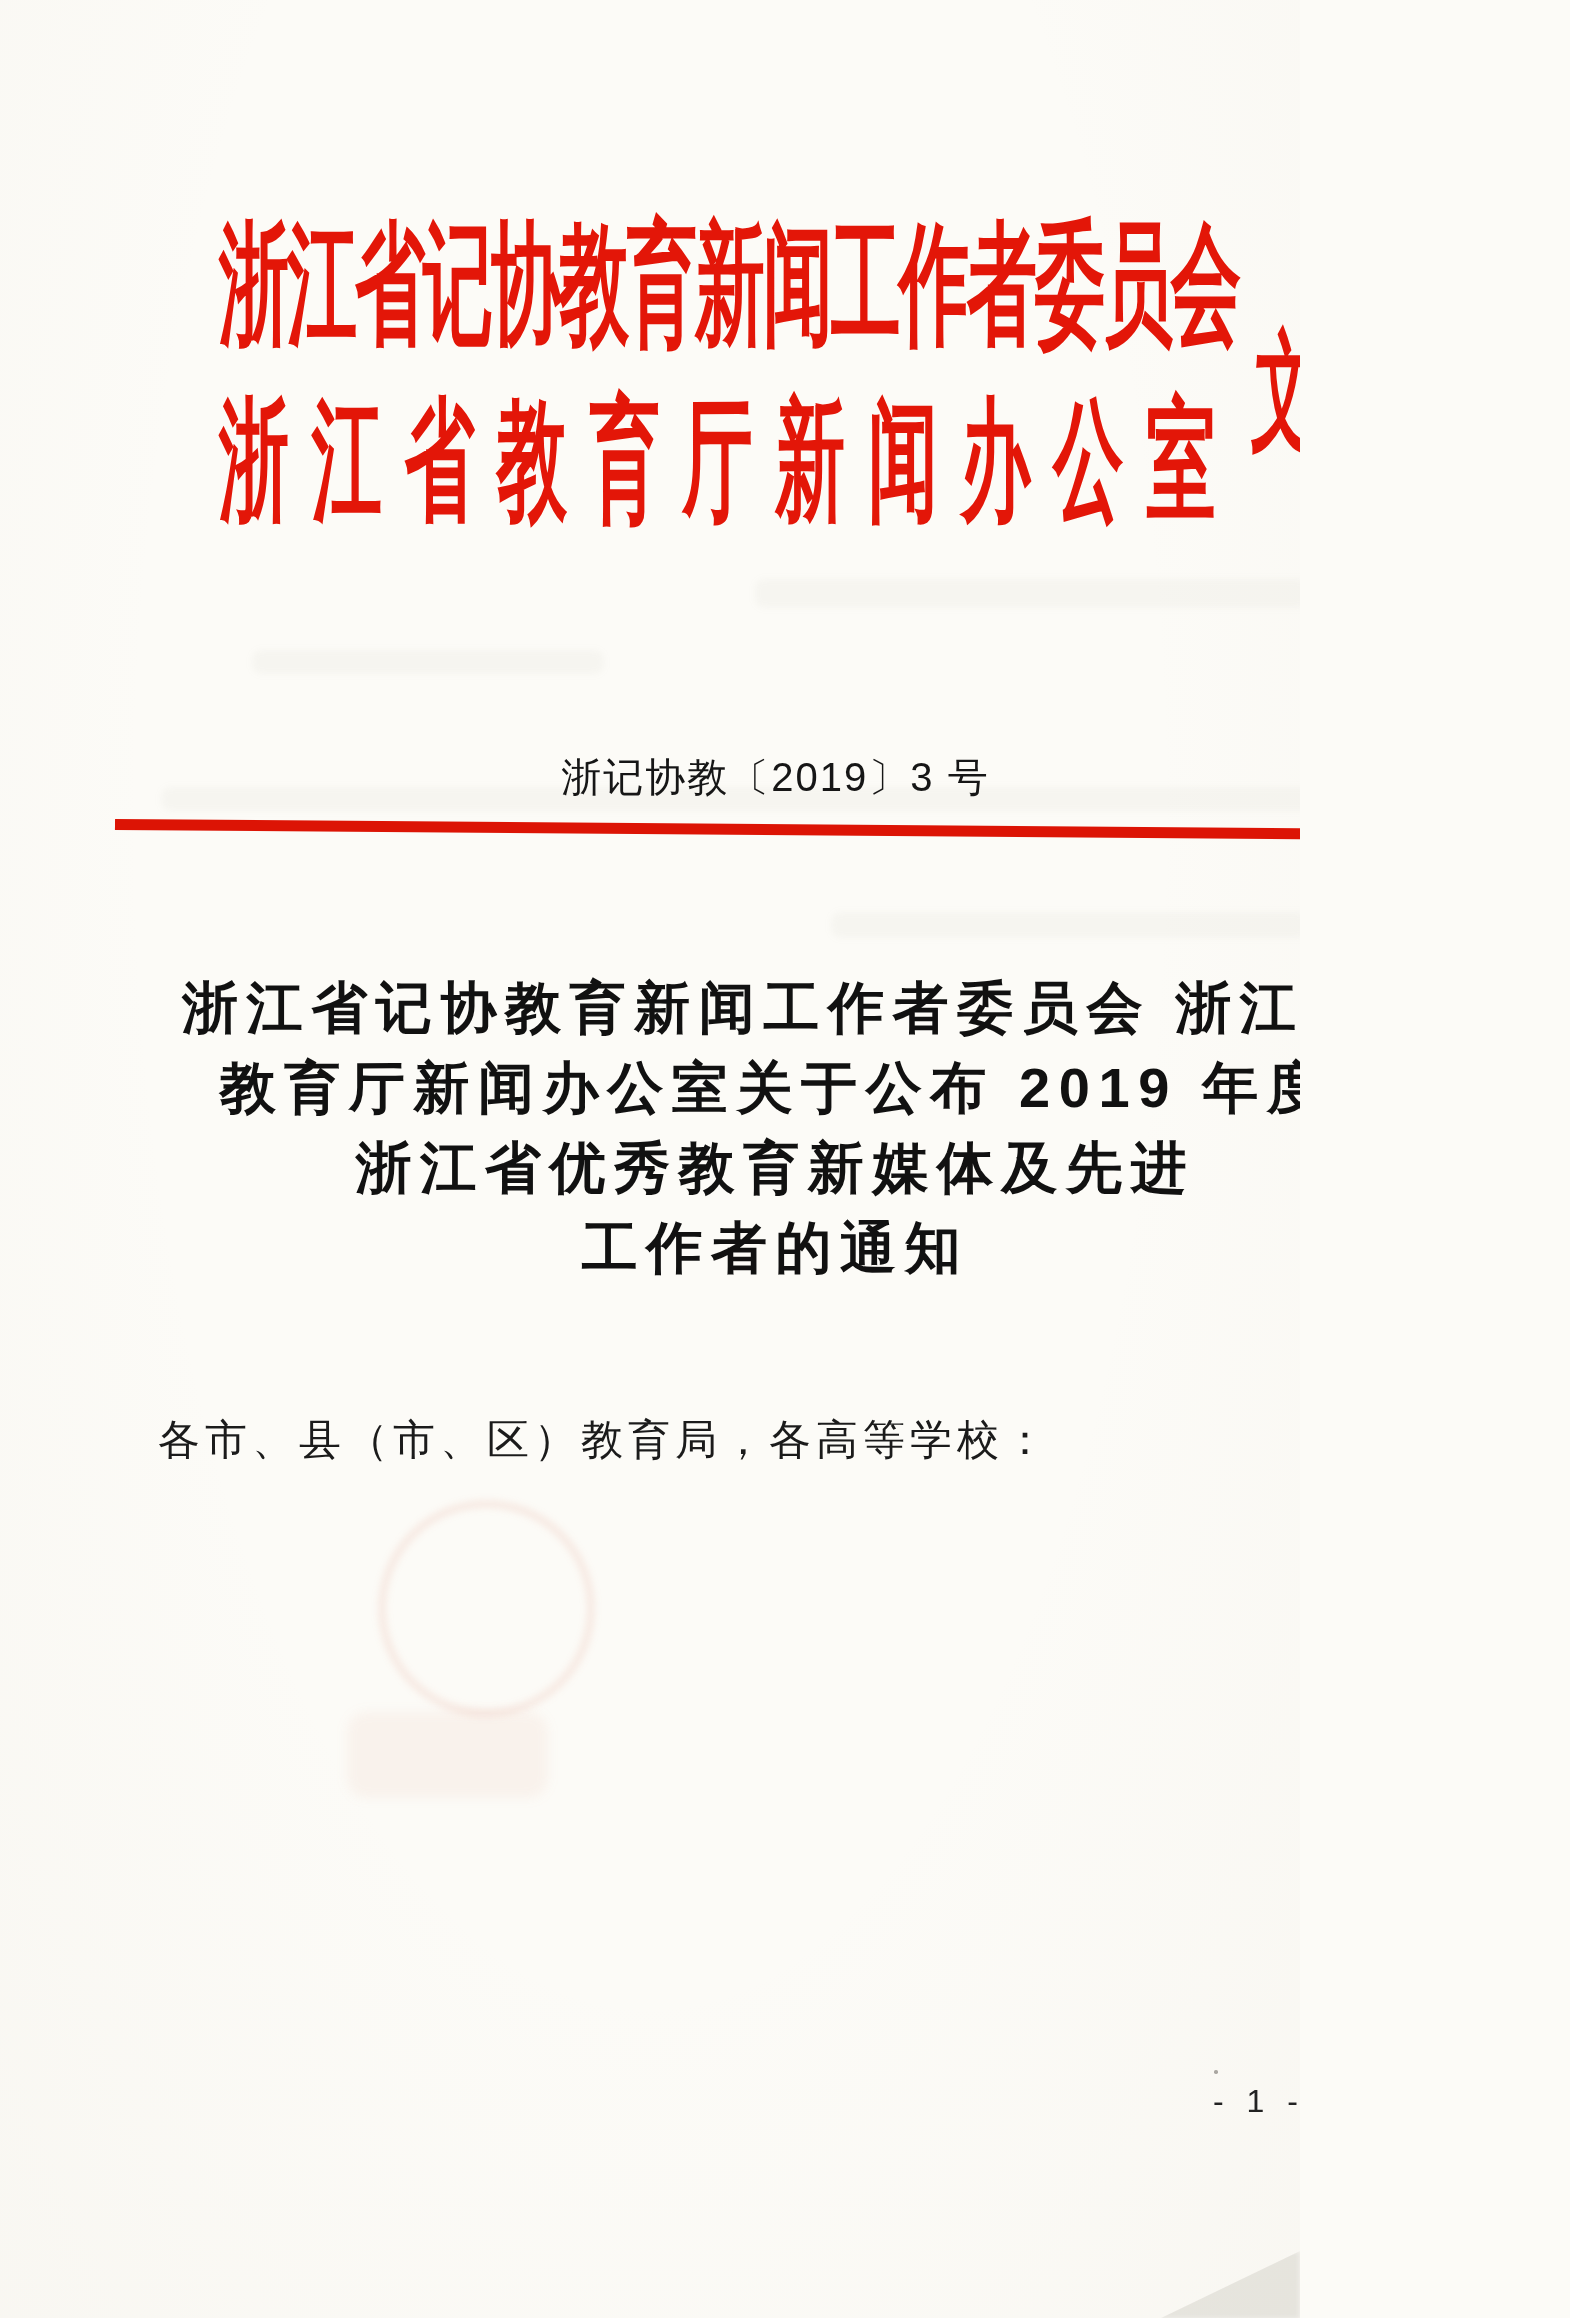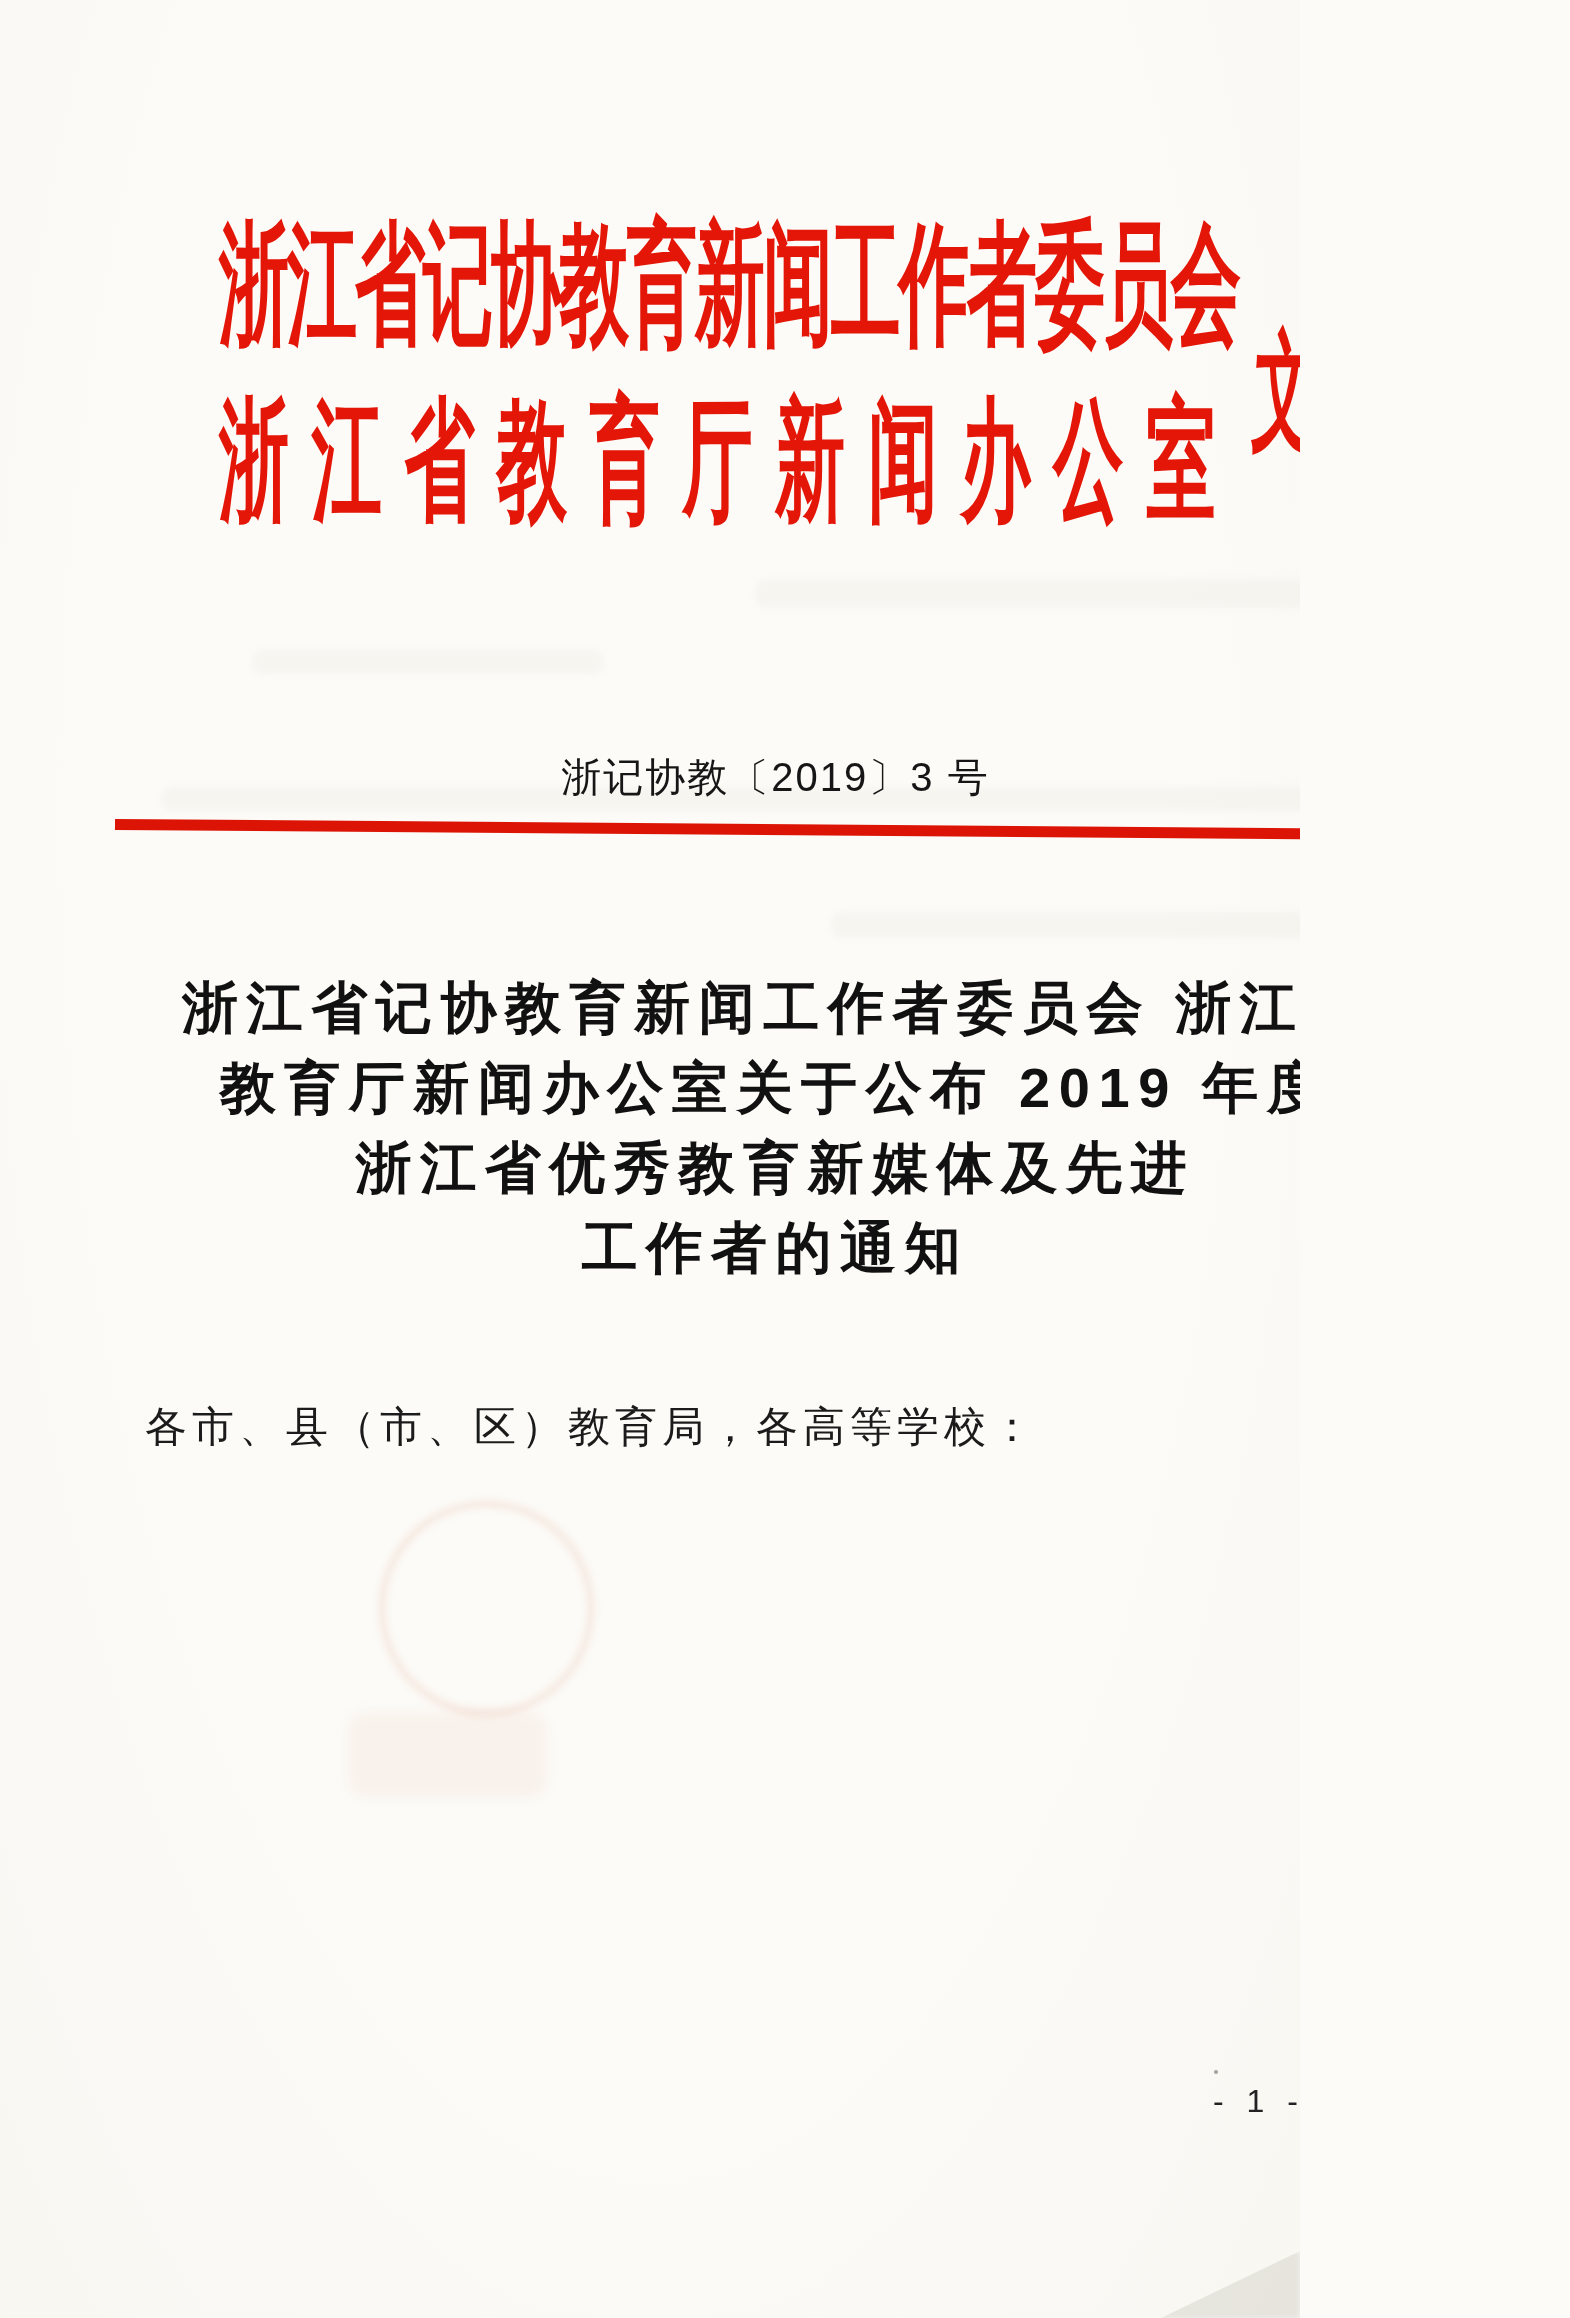--- a/index.html
+++ b/index.html
@@ -107,21 +107,21 @@
     top: 1382px;
     width: 1304px;
     font-size: 42px;
     letter-spacing: 5px;
     line-height: 82px;
     color: #1b1b1b;
     text-align: justify;
     text-justify: inter-character;
   }
   .doc-body p {
-    margin: 4px;
+    margin: 17px;
   }
   .doc-body .paragraph {
     text-indent: 94px;
   }
 
   
   .page-number {
     position: absolute;
     left: 1213px;
     top: 2083px;

